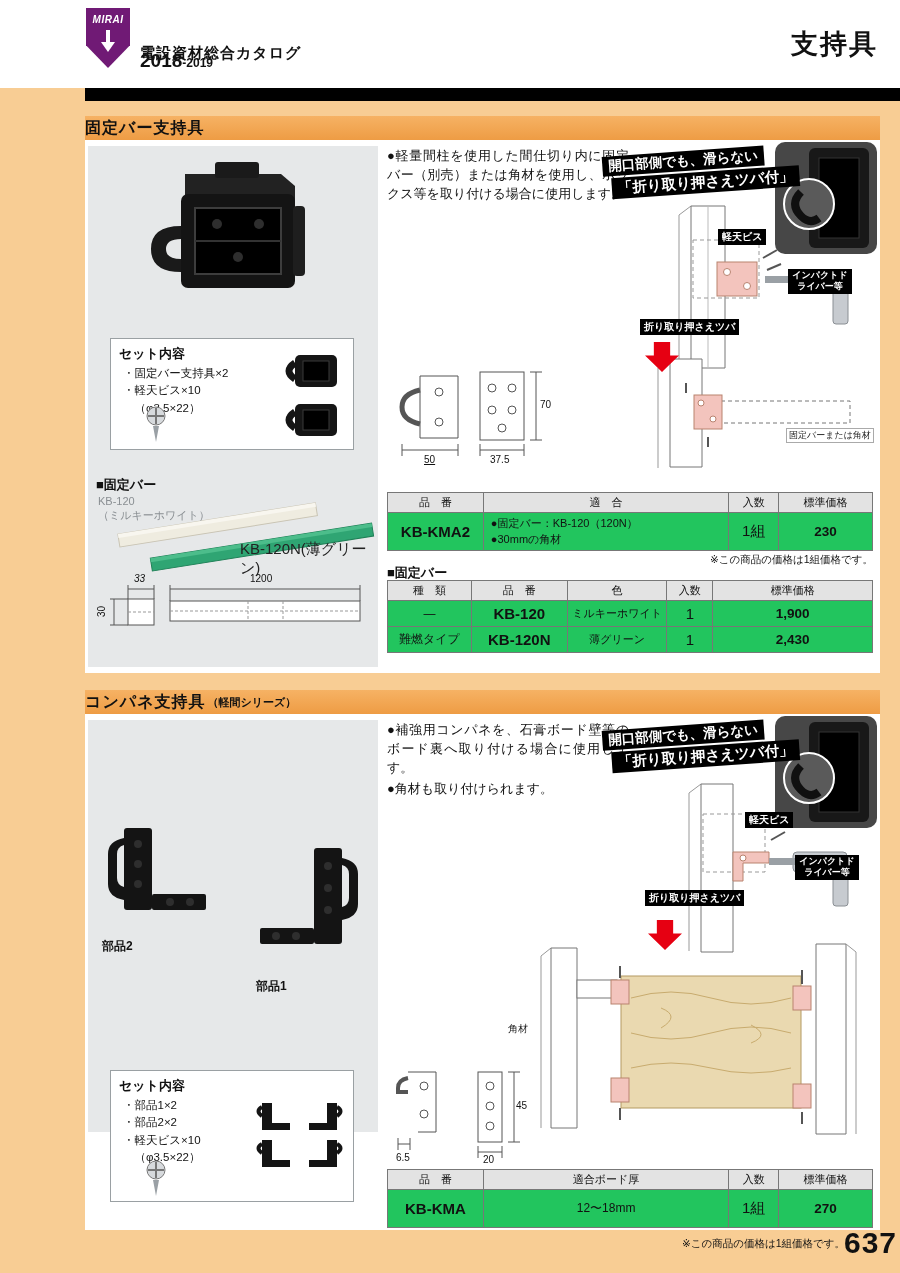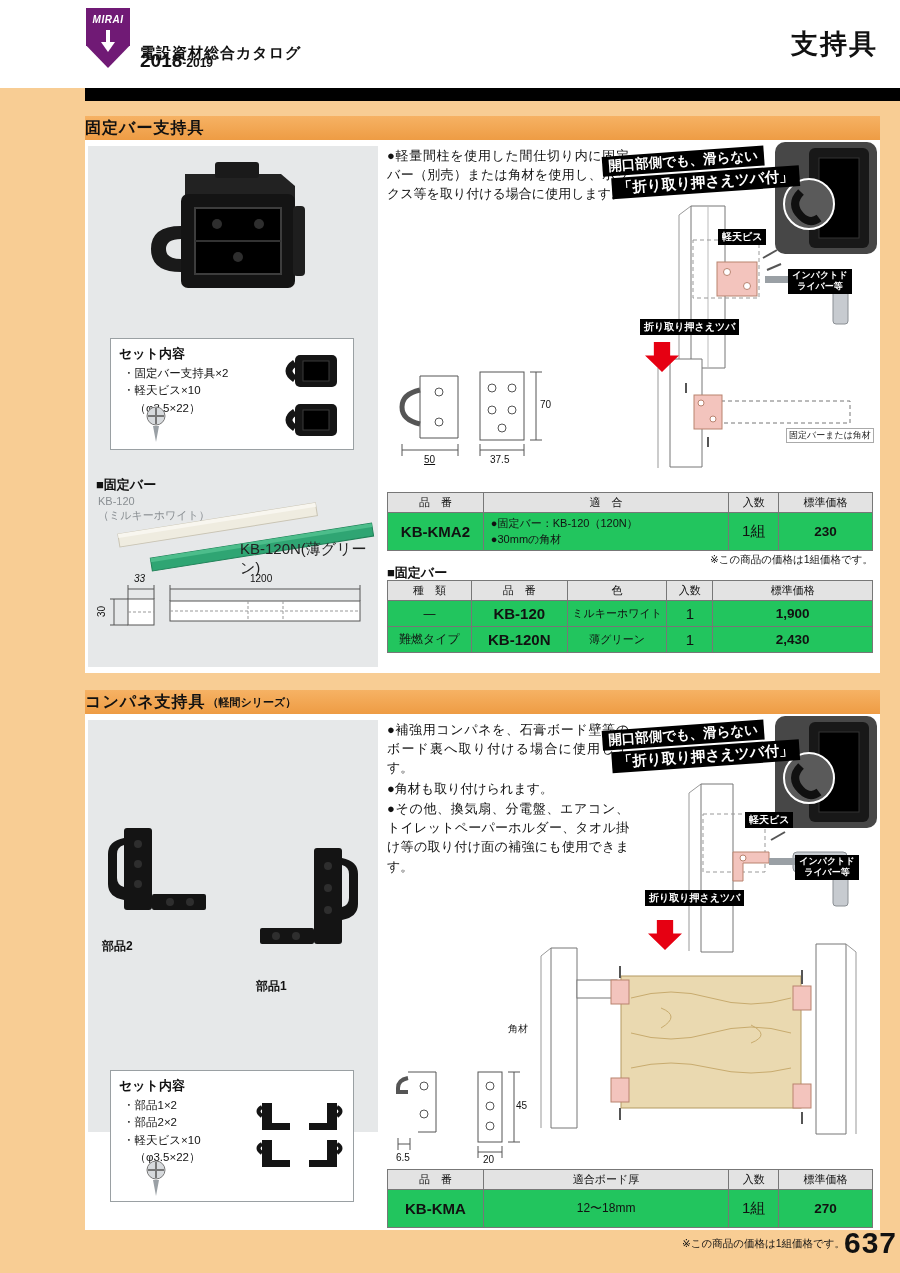--- a/index.html
+++ b/index.html
@@ -393,21 +393,20 @@
               <path d="M36 8 q7 4 0 9" stroke="#141414" stroke-width="4" fill="none"></path>
           </svg>
         </div>
       </div>
     </div>
 
     <div class="r-area">
       <div class="desc">
         <p>●補強用コンパネを、石膏ボード壁等のボード裏へ取り付ける場合に使用します。</p>
         <p>●角材も取り付けられます。</p>
-        <p>●その他、換気扇、分電盤、エアコン、トイレットペーパーホルダー、タオル掛け等の取り付け面の補強にも使用できます。</p>
       </div>
 
       <div class="callout">
         <div class="callout-line">開口部側でも、滑らない</div>
         <div class="callout-line l2">「折り取り押さえツバ付」</div>
       </div>
       <svg class="inset" width="102" height="112" viewBox="0 0 102 112">
         <rect x="0" y="0" width="102" height="112" rx="10" fill="#474747"></rect>
         <rect x="34" y="6" width="60" height="100" rx="6" fill="#181818"></rect>
         <rect x="44" y="16" width="40" height="80" fill="#000" stroke="#333"></rect>

